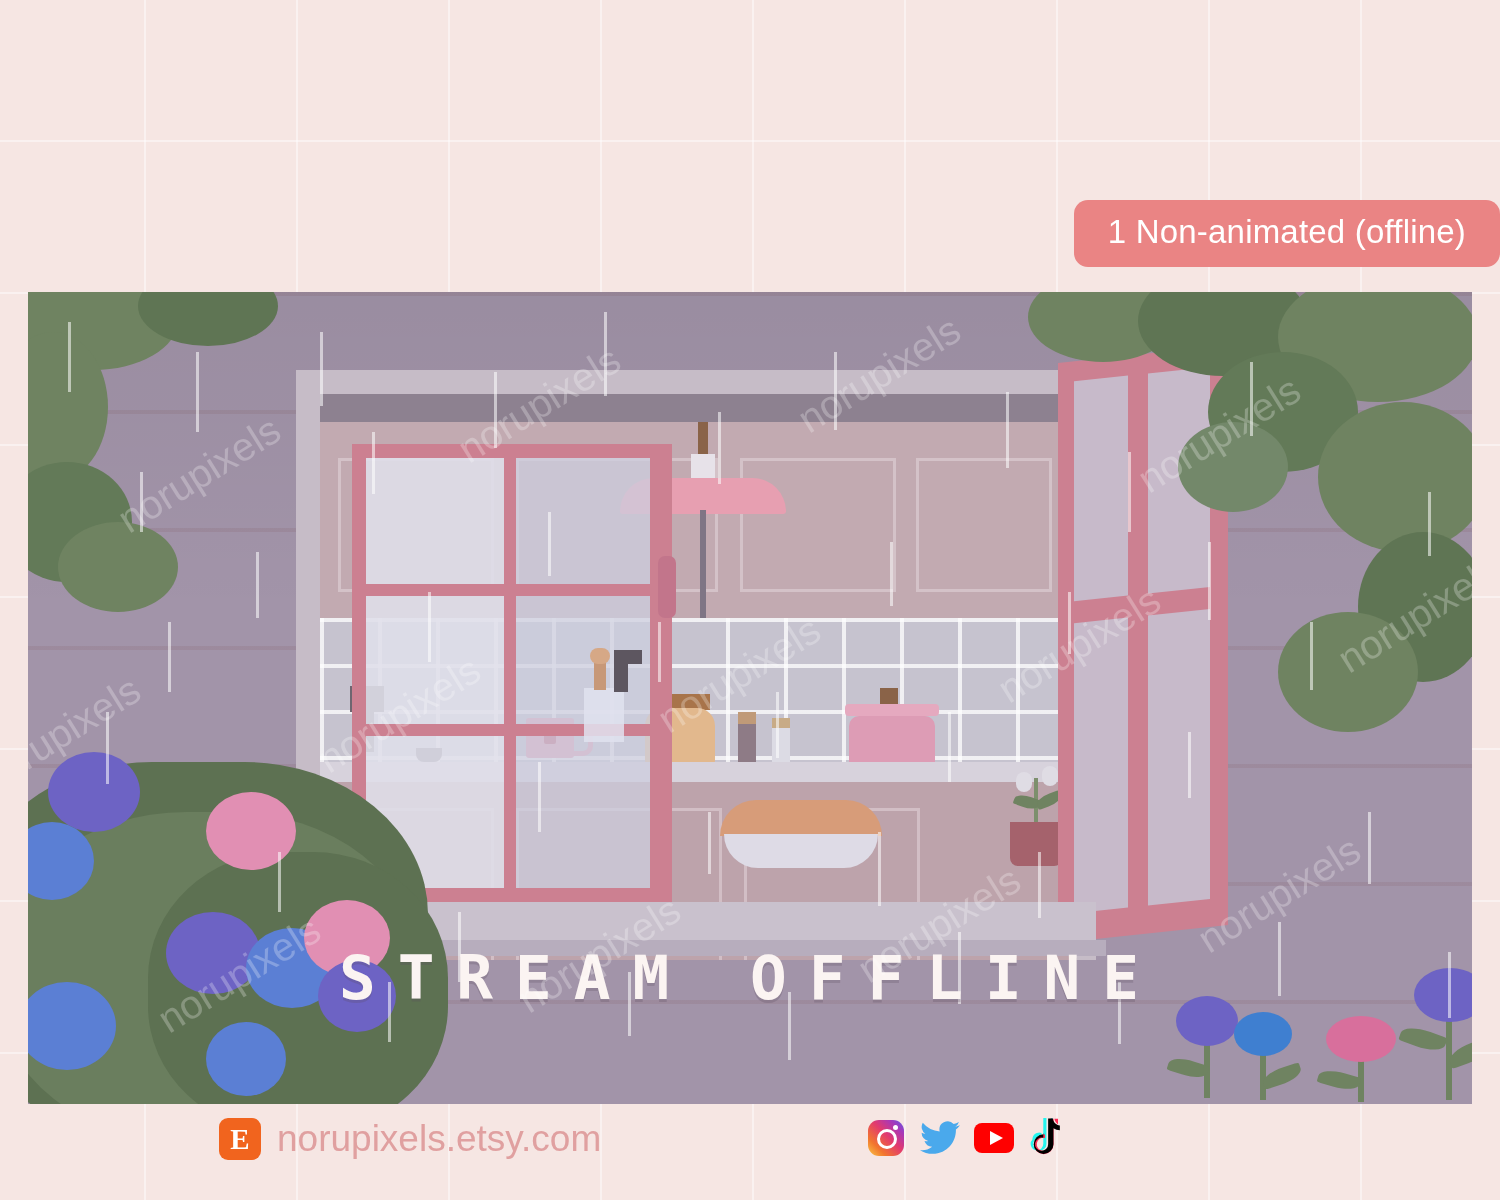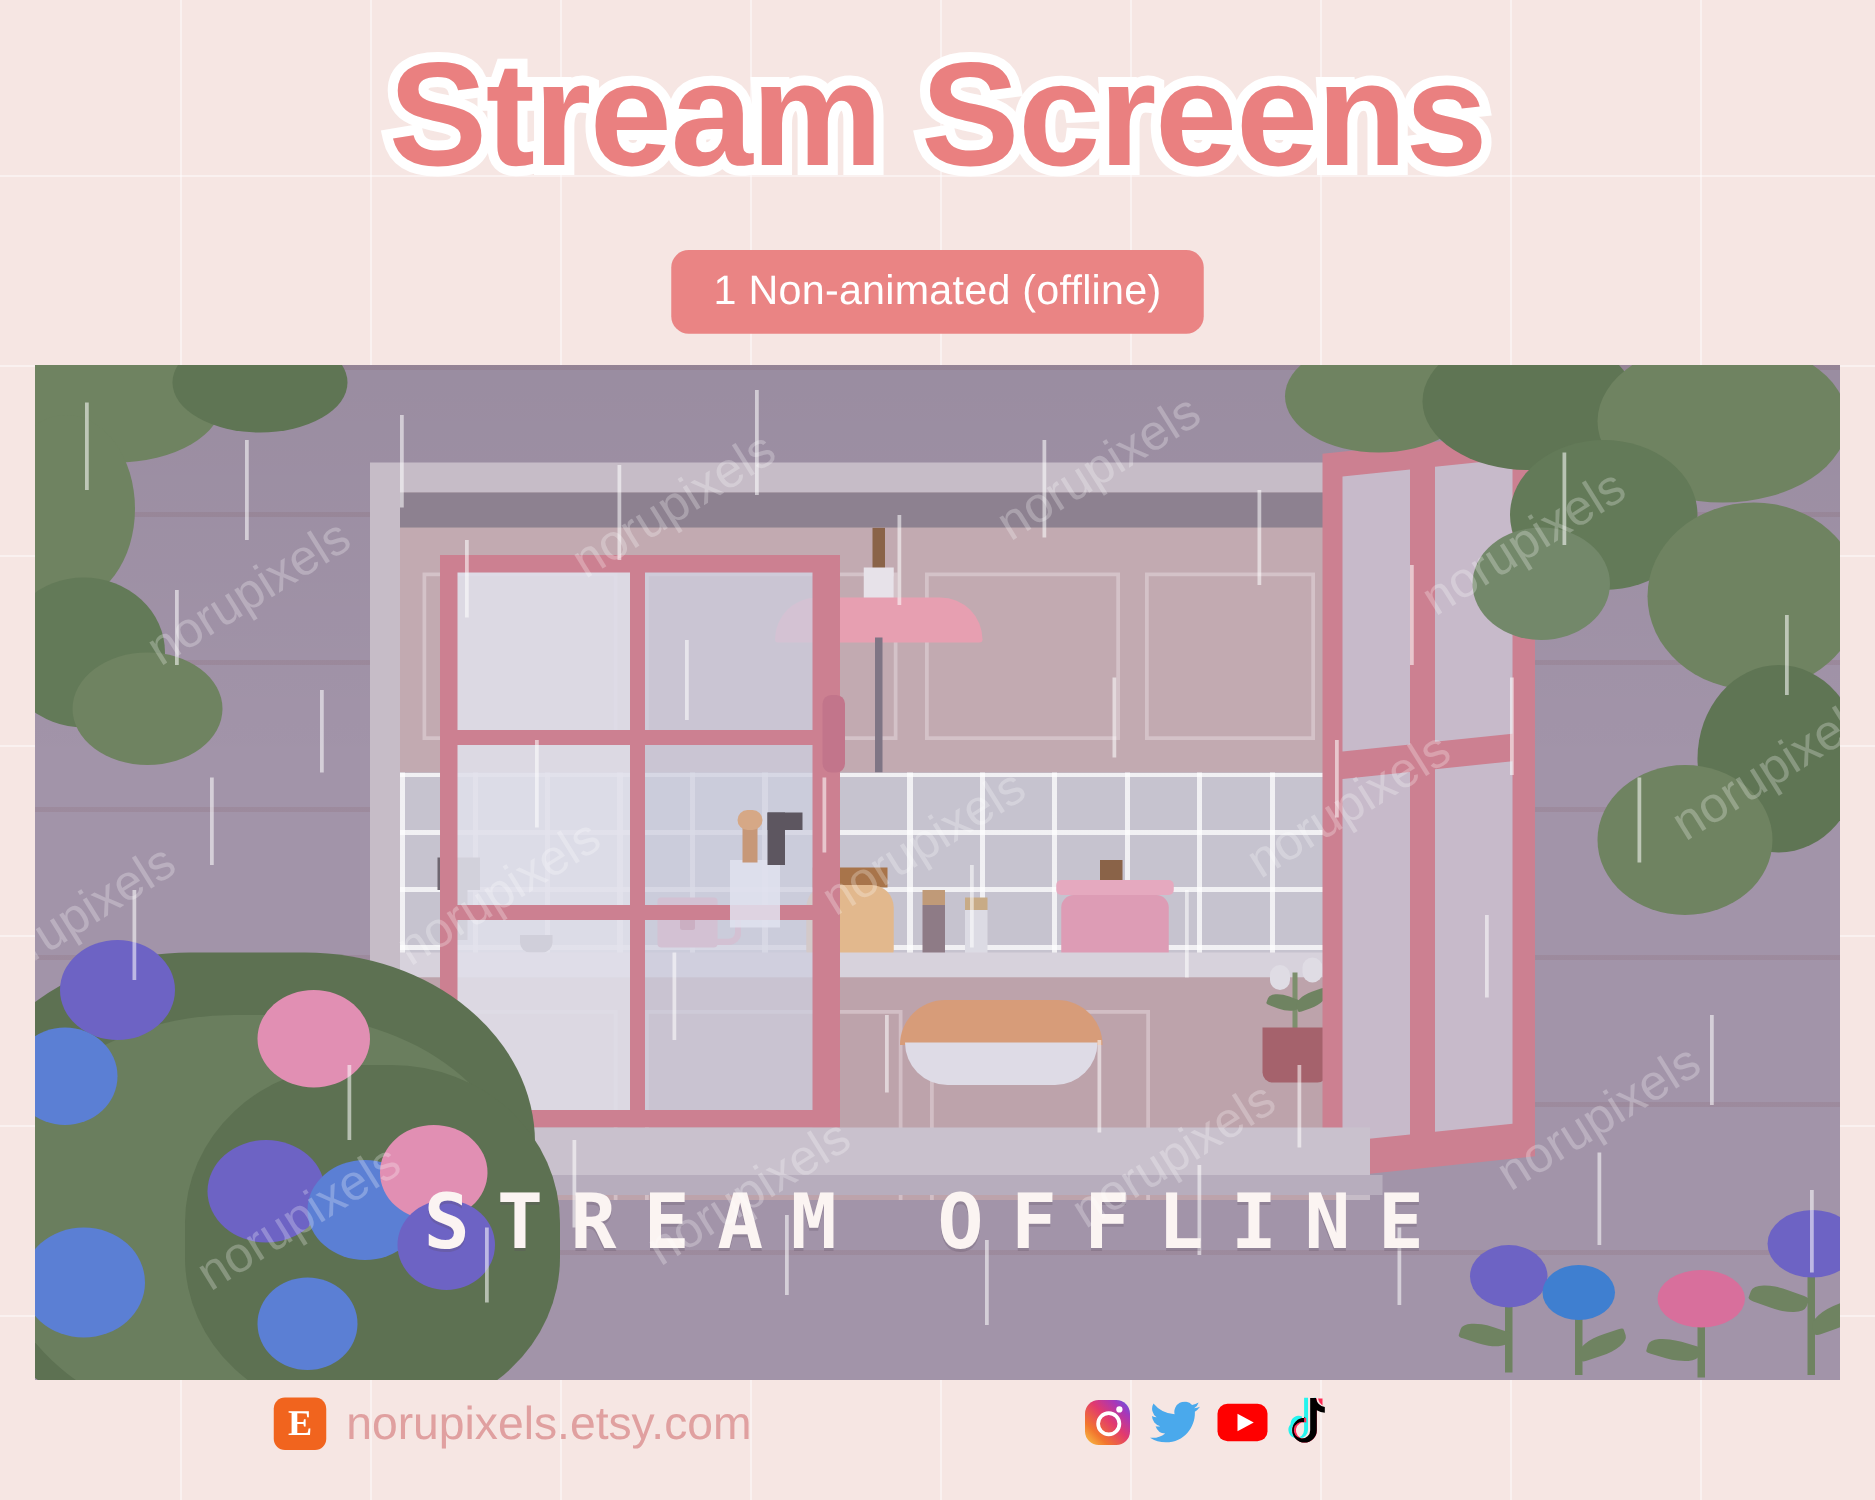--- a/index.html
+++ b/index.html
@@ -28,21 +28,21 @@
     text-align:center;
     font-size:118px;
     font-weight:bold;
     letter-spacing:-1px;
     color:#ea8080;
     -webkit-text-stroke:16px #ffffff;
     paint-order:stroke fill;
     line-height:1.16;
     white-space:nowrap;
   }
-  .badge-row{position:absolute;left:0;right:0;top:200px;text-align:center;}
+  .badge-row{position:absolute;left:0;right:0;top:200px;text-align:right;}
   .badge{
     display:inline-block;
     background:#ea8484;
     color:#ffffff;
     font-size:33px;
     padding:13px 34px 16px 34px;
     border-radius:14px;
     letter-spacing:.2px;
   }
 
@@ -175,21 +175,20 @@
     border-top:7px solid transparent;border-bottom:7px solid transparent;}
   .handle-text{color:#e0a0a0;font-size:37px;margin-left:12px;}
 </style>
 </head>
 <body>
 
 <div class="page-grid"></div>
 
 <div class="wrap">
 
-  <div class="title">Stream Screens</div>
 
   <div class="badge-row">
     <span class="badge">1 Non-animated (offline)</span>
   </div>
 
   <div class="art">
 
     <div class="siding"></div>
     <div class="wall-shadow"></div>
 

